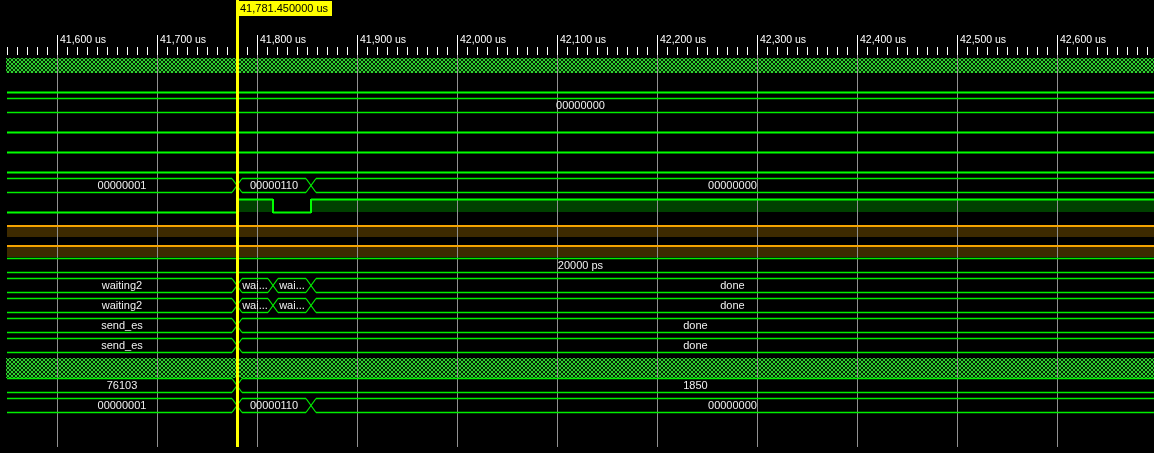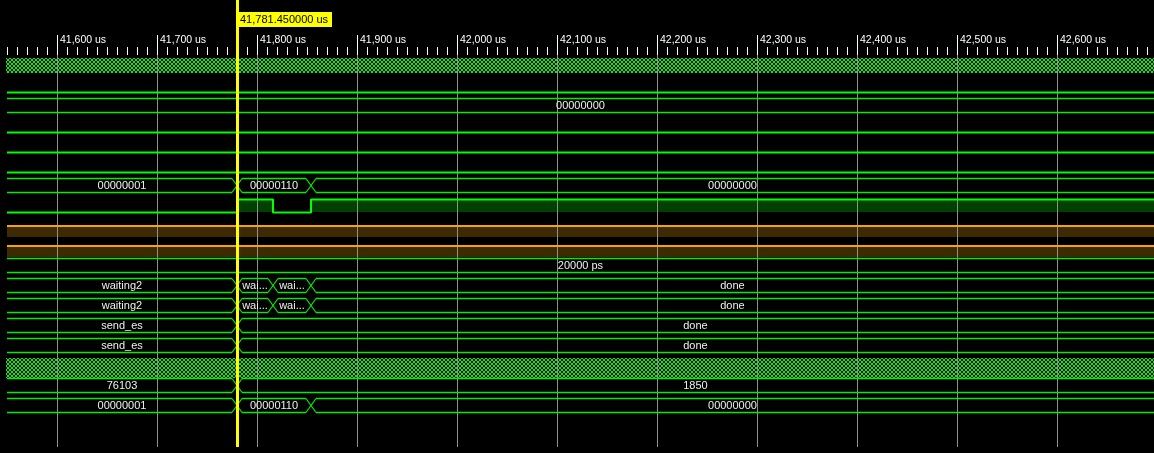--- a/index.html
+++ b/index.html
@@ -2,21 +2,21 @@
 <html><head>
 <meta charset="utf-8">
 <style>
   html,body{margin:0;padding:0;background:#000;}
   .screen{
     position:relative;width:1154px;height:453px;background:#000000;
     overflow:hidden;font-family:"Liberation Sans",sans-serif;
   }
   #wave{position:absolute;left:0;top:0;}
   .cursor-label{
-    position:absolute;top:12px;background:#ffff00;color:#000;
+    position:absolute;top:1px;background:#ffff00;color:#000;
     font:11px "Liberation Sans",sans-serif;padding:1px 4px 2px 3px;
     white-space:nowrap;z-index:5;
   }
   text{font-family:"Liberation Sans",sans-serif;}
 </style>
 </head>
 <body>
 
 <div class="screen">
   <svg id="wave" width="1154" height="453">

